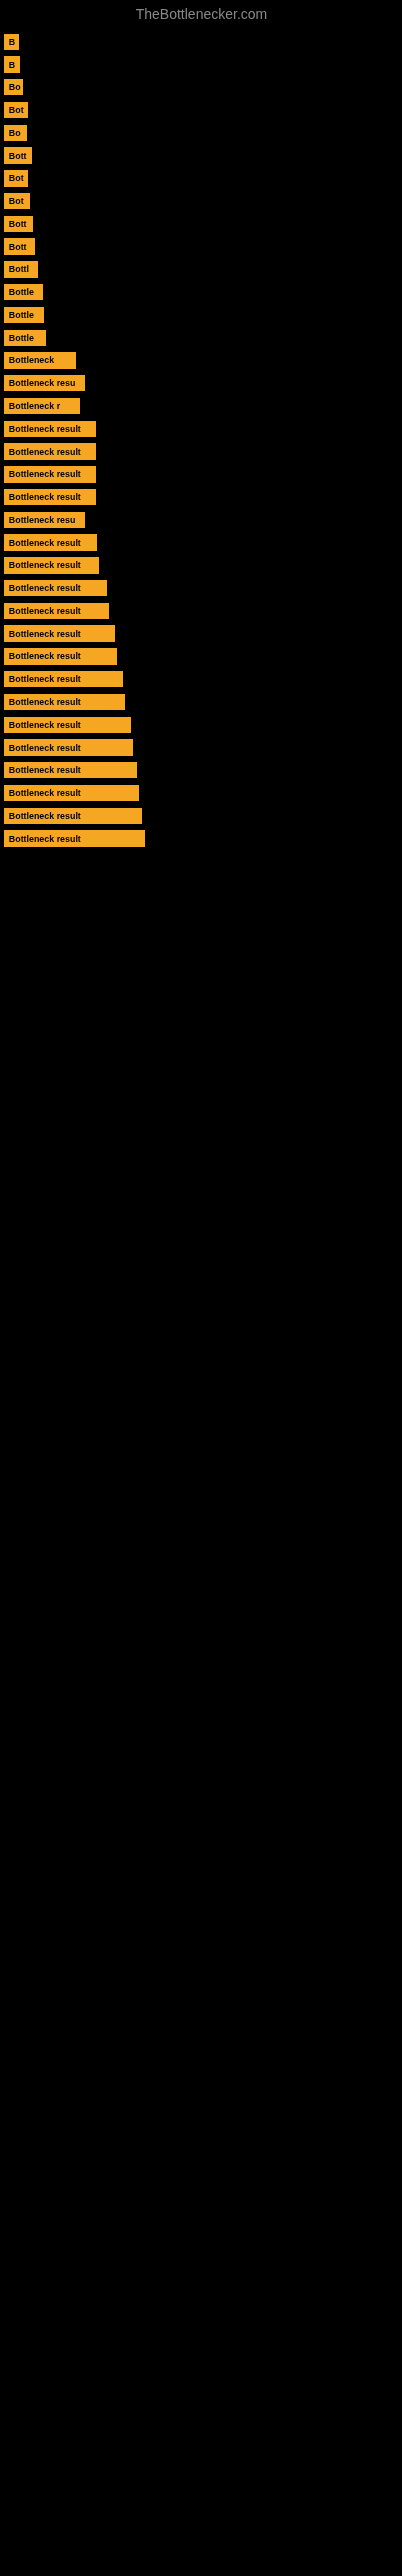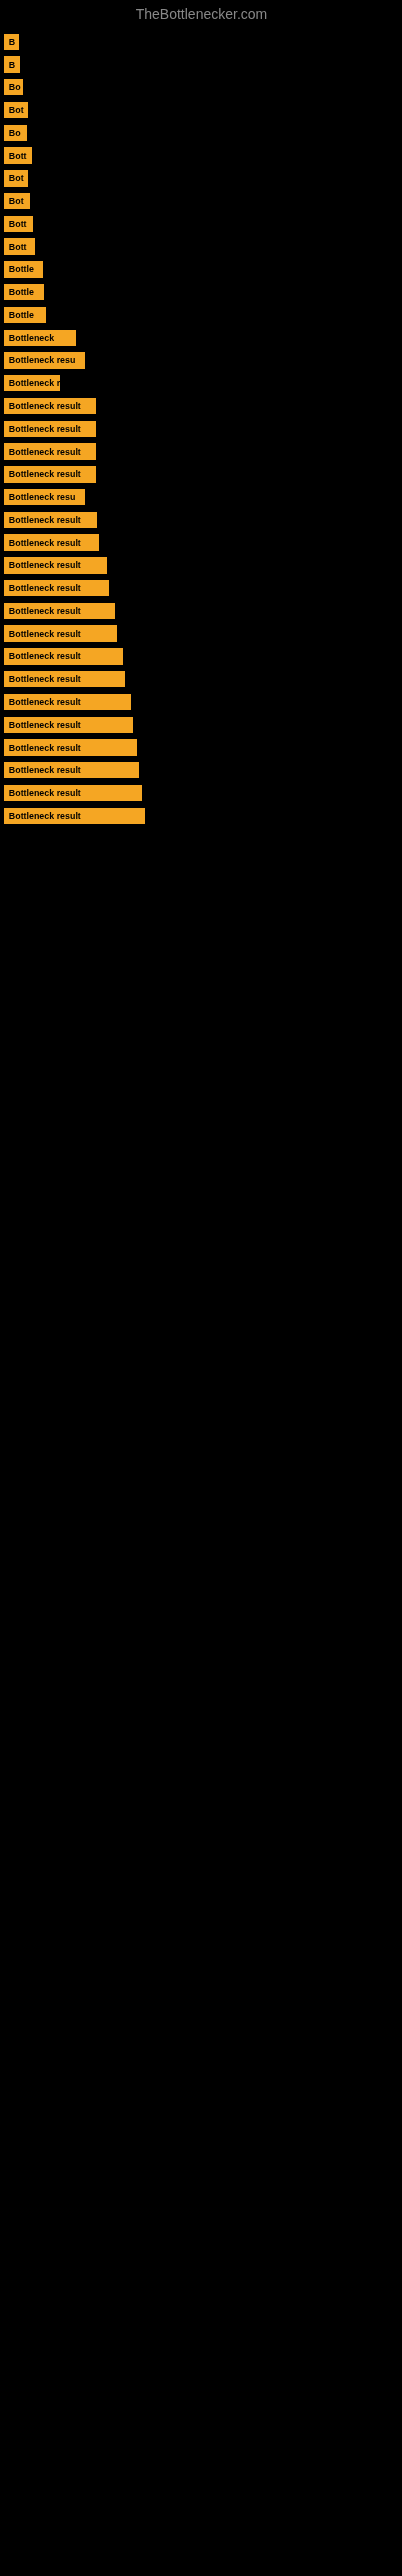--- a/index.html
+++ b/index.html
@@ -72,36 +72,39 @@
     <div class="bottleneck-item">
       <span class="bottleneck-label" style="width: 26px;">Bot</span>
     </div>
     <div class="bottleneck-item">
       <span class="bottleneck-label" style="width: 29px;">Bott</span>
     </div>
     <div class="bottleneck-item">
       <span class="bottleneck-label" style="width: 31px;">Bott</span>
     </div>
     <div class="bottleneck-item">
+      <span class="bottleneck-label" style="width: 34px;">Bottl</span>
+    </div>
+    <div class="bottleneck-item">
       <span class="bottleneck-label" style="width: 39px;">Bottle</span>
     </div>
     <div class="bottleneck-item">
       <span class="bottleneck-label" style="width: 40px;">Bottle</span>
     </div>
     <div class="bottleneck-item">
       <span class="bottleneck-label" style="width: 42px;">Bottle</span>
     </div>
     <div class="bottleneck-item">
       <span class="bottleneck-label" style="width: 72px;">Bottleneck</span>
     </div>
     <div class="bottleneck-item">
       <span class="bottleneck-label" style="width: 81px;">Bottleneck resu</span>
     </div>
     <div class="bottleneck-item">
-      <span class="bottleneck-label" style="width: 56px;">Bottleneck r</span>
+      <span class="bottleneck-label" style="width: 76px;">Bottleneck r</span>
     </div>
     <div class="bottleneck-item">
       <span class="bottleneck-label" style="width: 92px;">Bottleneck result</span>
     </div>
     <div class="bottleneck-item">
       <span class="bottleneck-label" style="width: 92px;">Bottleneck result</span>
     </div>
     <div class="bottleneck-item">
       <span class="bottleneck-label" style="width: 92px;">Bottleneck result</span>
     </div>

